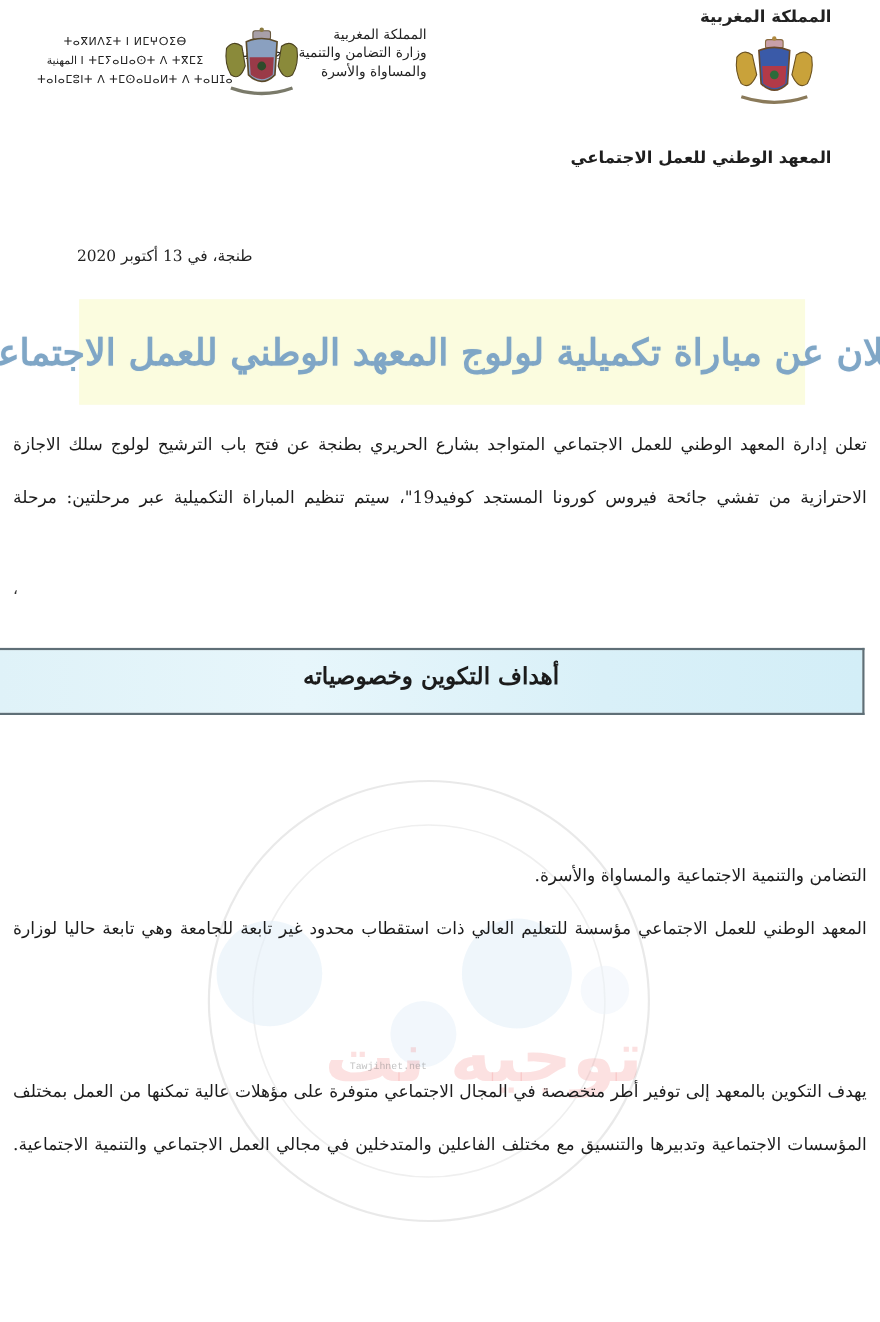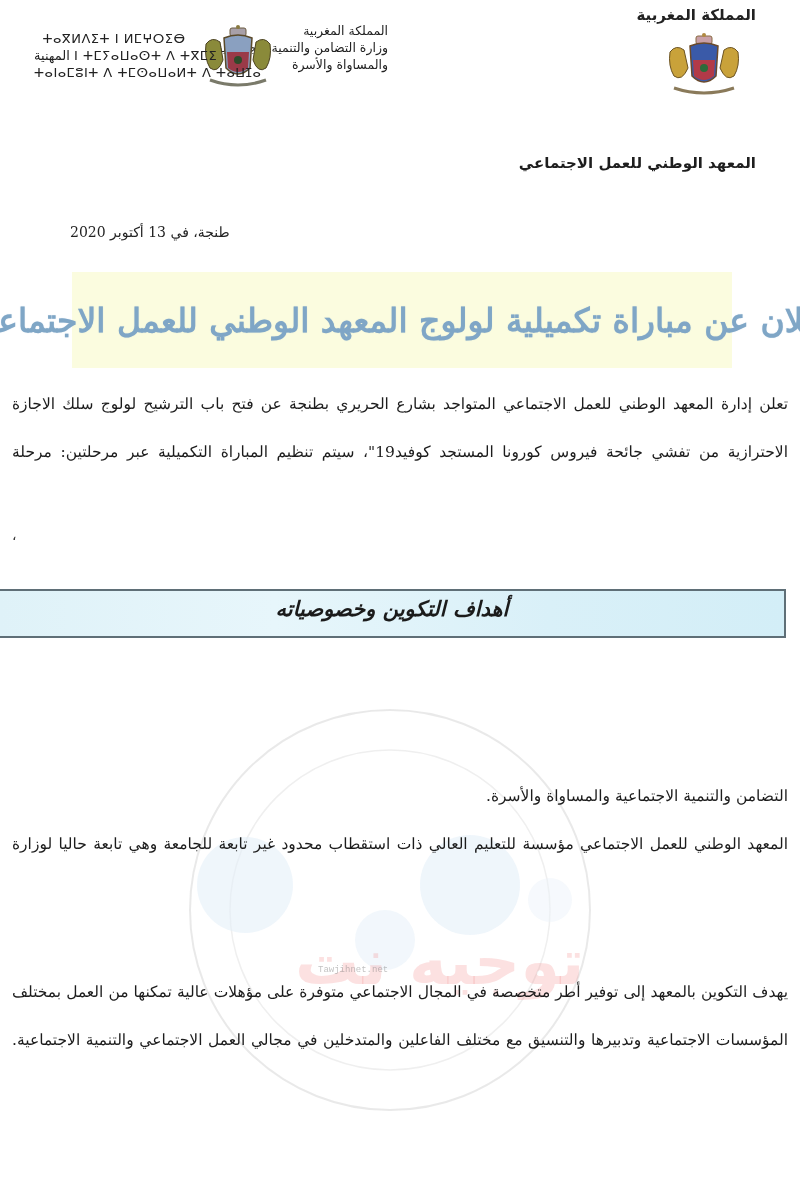--- a/index.html
+++ b/index.html
@@ -47,36 +47,35 @@
     }
     .ministry-block div { white-space: nowrap; }
 
     .tifinagh-block {
       top: 30px;
       left: 34px;
       width: 160px;
       text-align: center;
       direction: ltr;
       font-family: "DejaVu Sans", "Liberation Sans", sans-serif;
-      font-size: 13px;
+      font-size: 10px;
       line-height: 17px;
       color: #222;
       letter-spacing: 0.5px;
       white-space: nowrap;
     }
 
     .institute-title {
       top: 134px;
       right: 44px;
       font-family: "DejaVu Sans", "Liberation Sans", sans-serif;
       font-size: 15px;
       font-weight: bold;
       color: #1e1e1e;
       white-space: nowrap;
-      margin-top: 20px;
     }
 
     .date-line {
       top: 224px;
       left: 40px;
       font-size: 14px;
       color: #222;
       white-space: nowrap;
       margin-left: 30px;
     }
@@ -130,30 +129,29 @@
       left: 12px;
       font-size: 14px;
       color: #333;
     }
 
     
     .section-box {
       top: 589px;
       left: 0;
       width: 786px;
-      height: 49px;
+      height: 61px;
       background: linear-gradient(90deg, #dff2f8 0%, #e7f6fb 35%, #d9f0f8 70%, #d3eef7 100%);
       border-top: 2px solid #5f6f77;
       border-bottom: 2px solid #5f6f77;
       border-right: 2px solid #5f6f77;
       box-sizing: border-box;
       display: flex;
       align-items: center;
       justify-content: center;
-      font-style: italic;
     }
     .section-title {
       font-family: "DejaVu Serif", "Liberation Serif", serif;
       font-size: 21px;
       font-weight: bold;
       color: #1b1b1b;
       white-space: nowrap;
       margin-top: -10px;
     }
 

